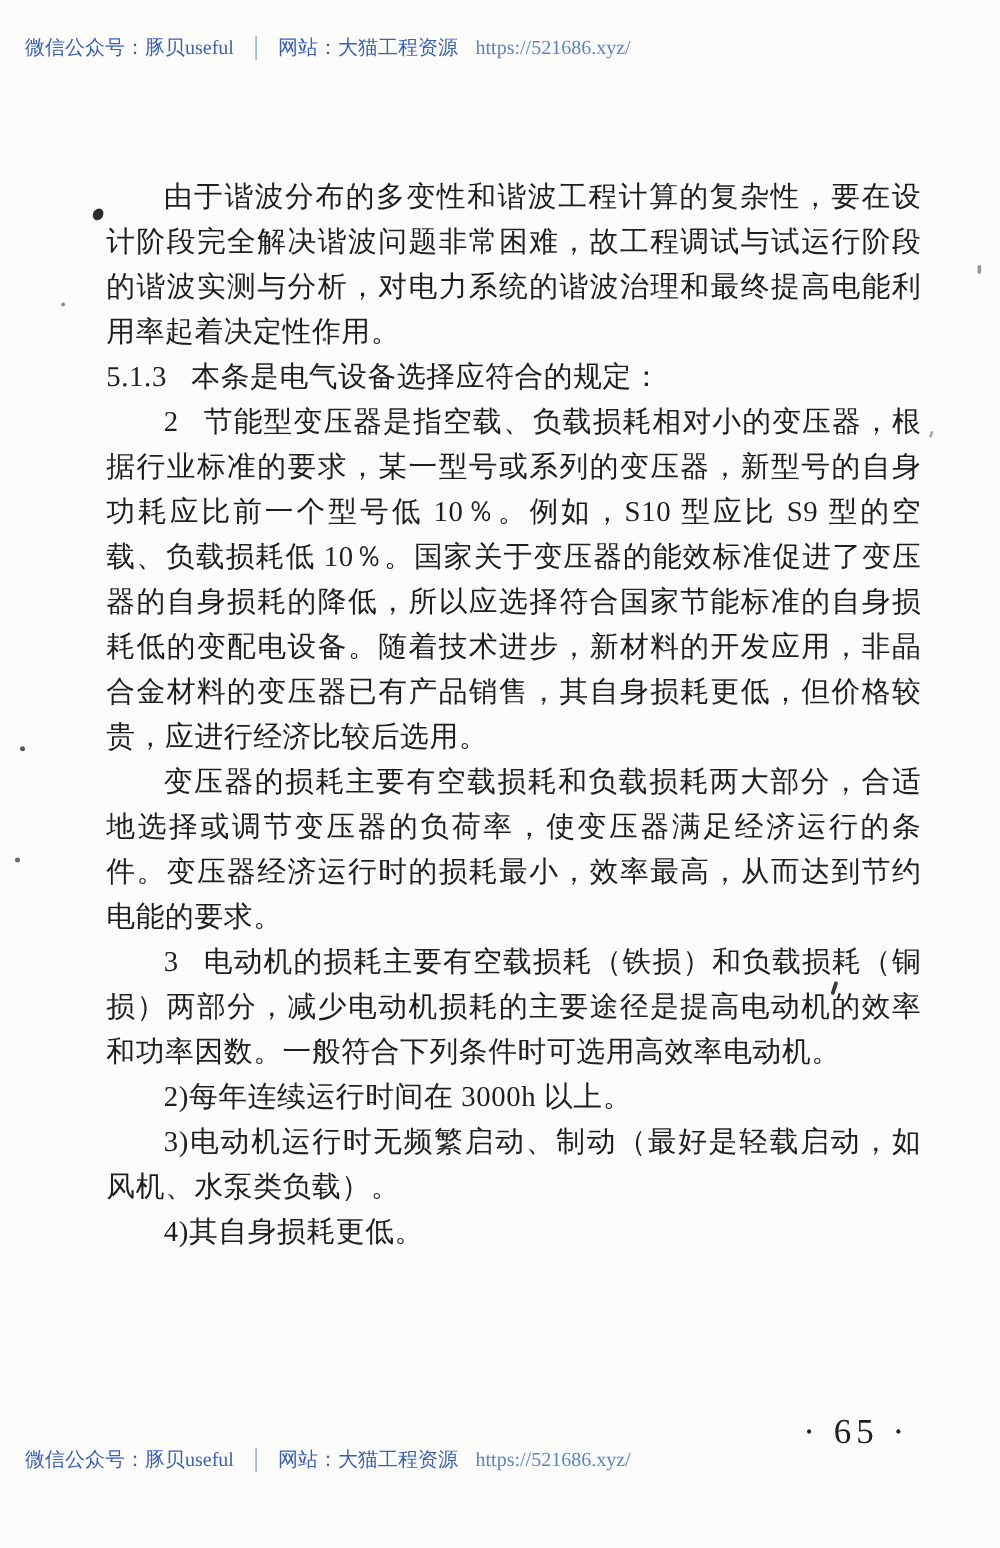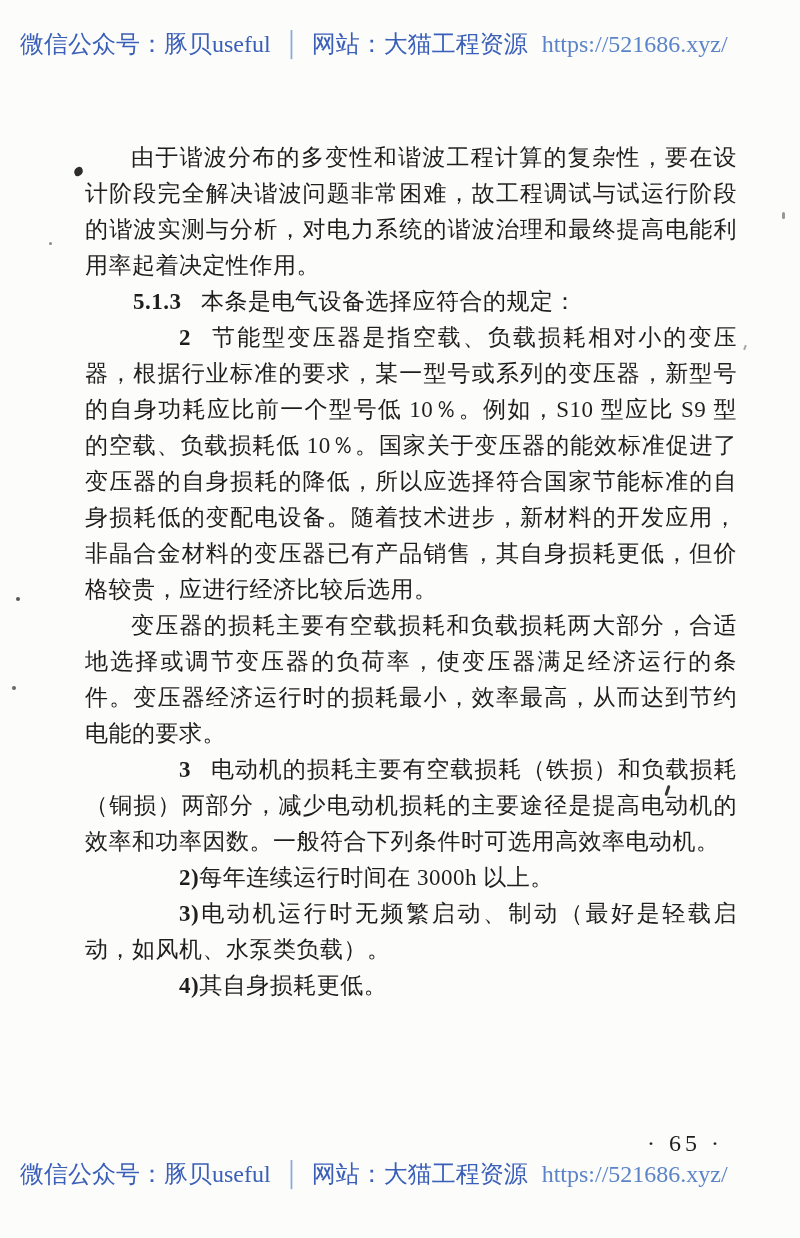--- a/index.html
+++ b/index.html
@@ -14,21 +14,21 @@
     overflow: hidden;
     font-family: "Liberation Serif", "DejaVu Serif", serif;
   }
 
   
   .watermark {
     position: absolute;
     left: 20px;
     width: 770px;
     white-space: nowrap;
-    font-size: 24px;
+    font-size: 16px;
     font-family: "Liberation Serif", "DejaVu Serif", serif;
     color: var(--watermark-blue, #3a5fb8);
   }
   .wm-top    { top: 28px; }
   .wm-bottom { top: 1158px; }
   .wm-sep    { margin: 0 12px; color: #8aa8d8; }
   .wm-url    { margin-left: 14px; color: var(--watermark-url-blue, #5b84c8); }
 
   
   .body {
@@ -39,31 +39,31 @@
   }
   .para {
     margin: 0;
     font-size: 23px;
     line-height: 36px;
     letter-spacing: 0.5px;
     text-align: justify;
     color: var(--body-text, #201e1c);
   }
   .indent { text-indent: 2em; }
-  .prefix { font-weight: bold; margin-left: 48px; }
+  .prefix { font-weight: normal; }
   .gap    { margin-right: 0.85em; }
 
   
   .page-number {
     position: absolute;
     left: 640px;
     top: 1130px;
     width: 90px;
     text-align: center;
-    font-size: 24px;
+    font-size: 28px;
     letter-spacing: 4px;
     color: var(--body-text, #201e1c);
   }
 
   
   .speck { position: absolute; background: #2f2d2b; }
   .sp1 { left: 74px;  top: 167px; width: 9px;  height: 9px;  border-radius: 60% 40% 60% 40%; transform: rotate(-15deg); }
   .sp2 { left: 49px;  top: 242px; width: 3px;  height: 3px;  background: #8d8a86; border-radius: 50%; }
   .sp3 { left: 16px;  top: 597px; width: 4px;  height: 4px;  background: #5a5753; border-radius: 50%; }
   .sp4 { left: 12px;  top: 686px; width: 4px;  height: 4px;  background: #6b6864; border-radius: 50%; }

